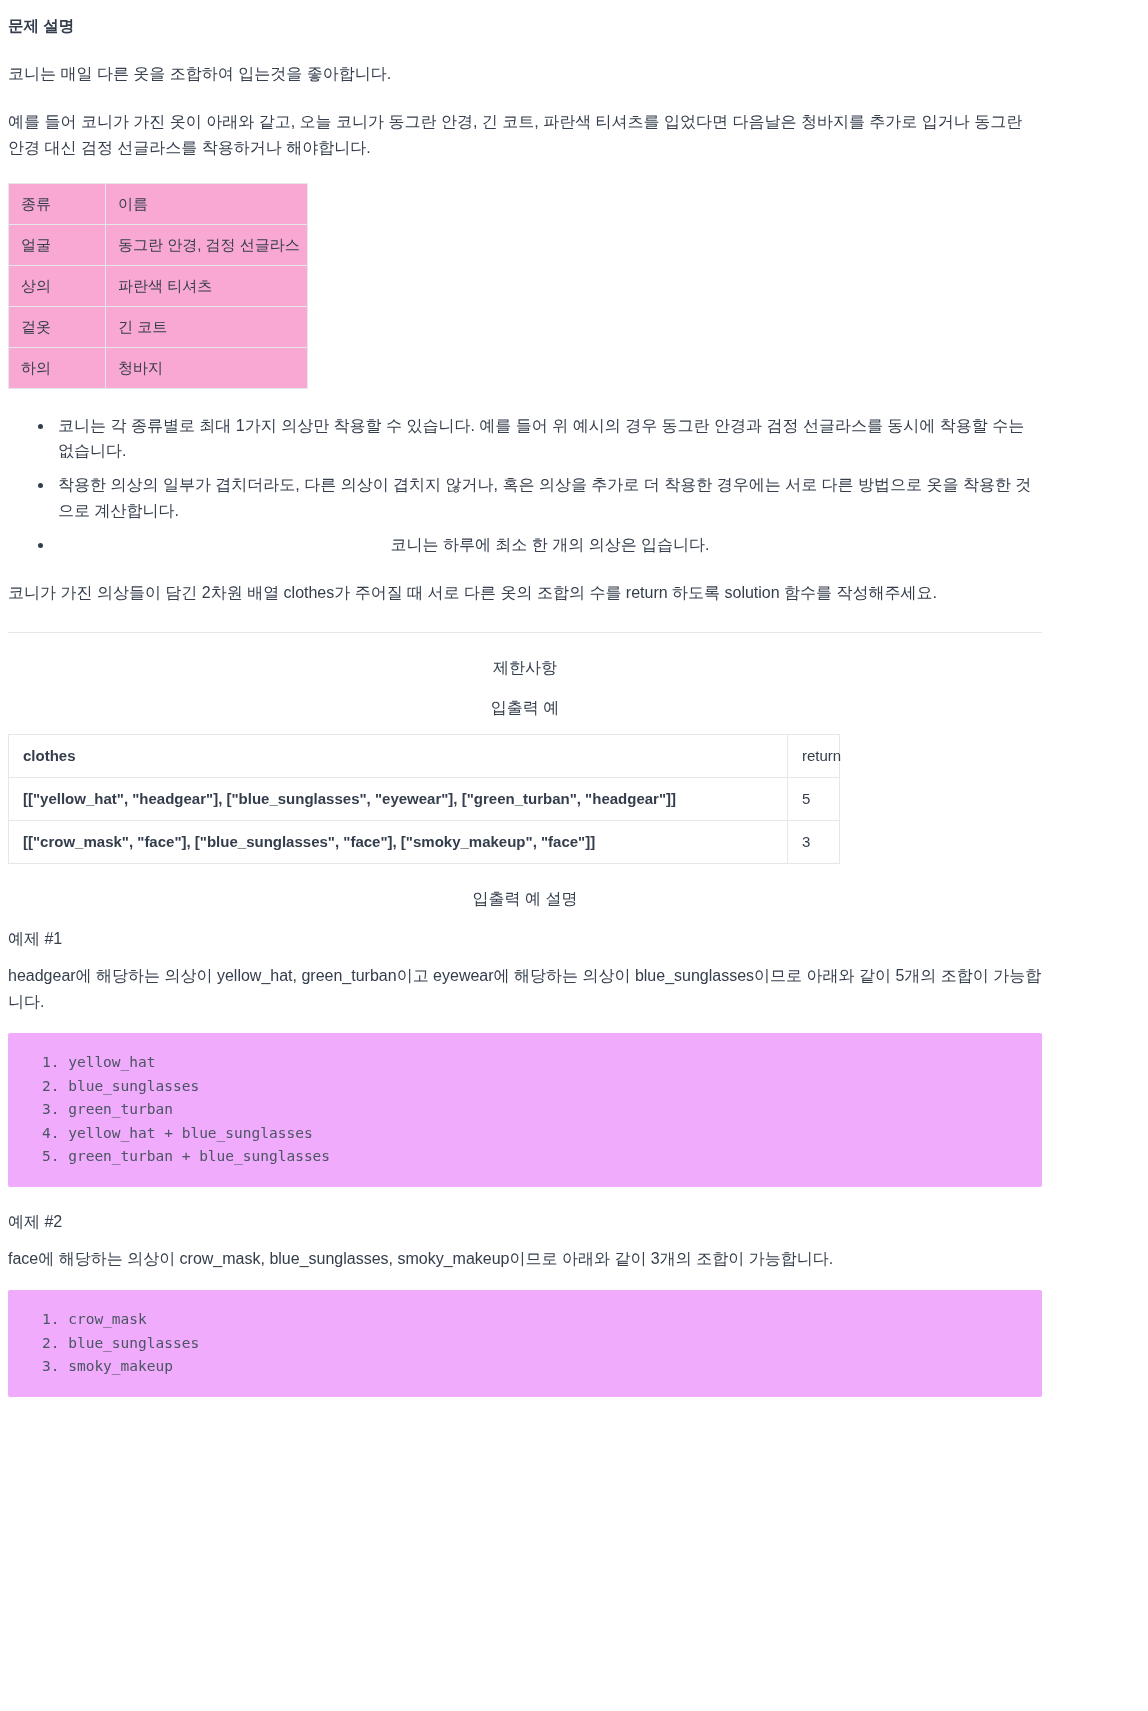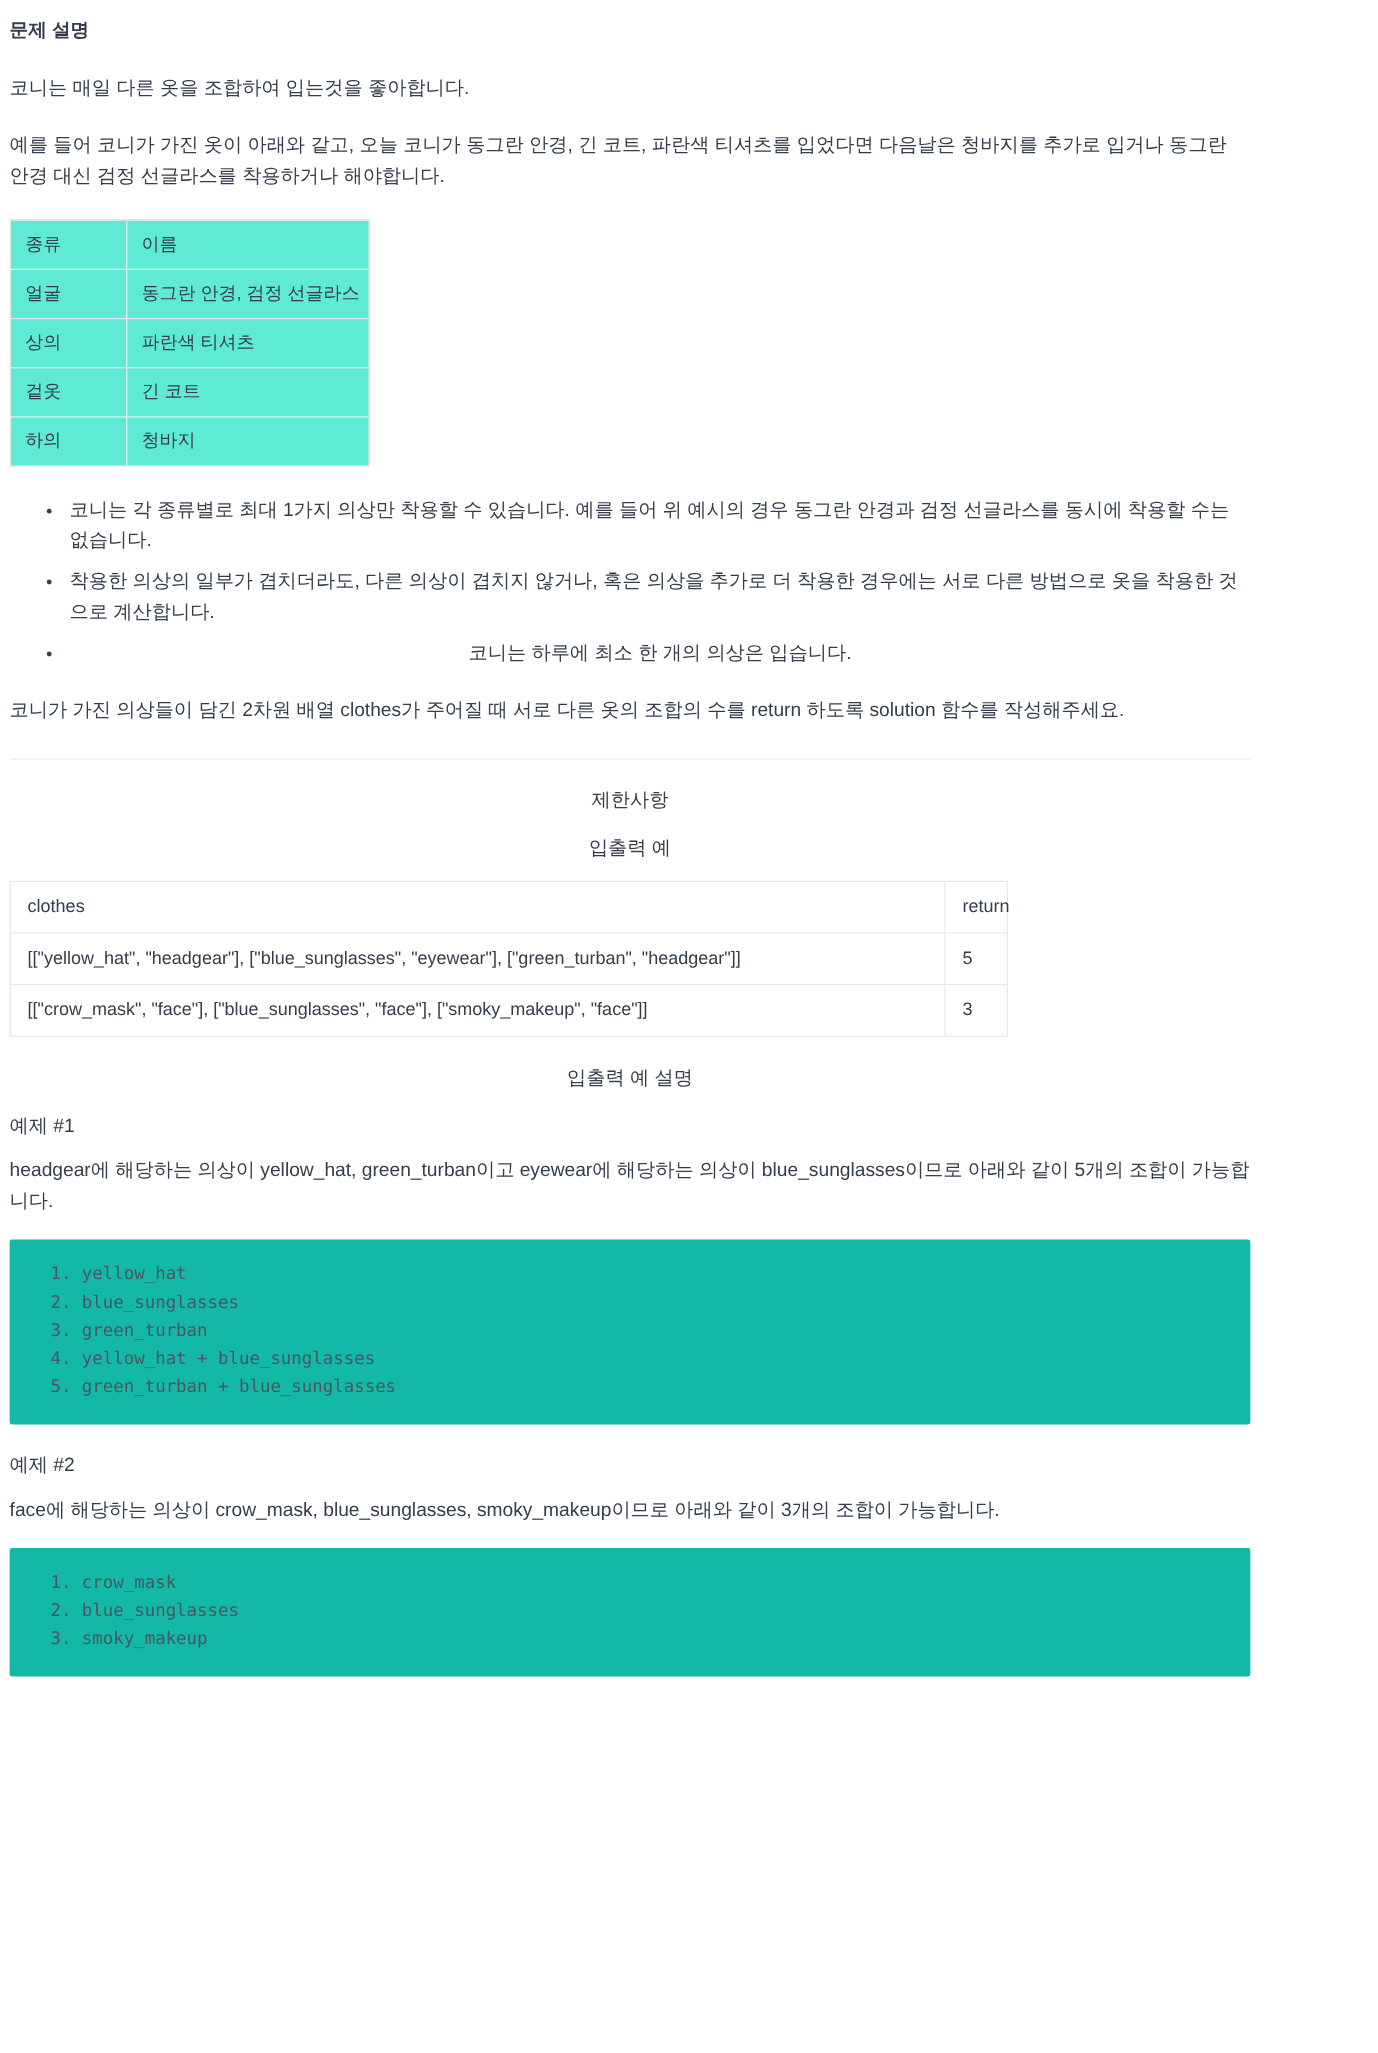--- a/index.html
+++ b/index.html
@@ -44,21 +44,21 @@
     border-collapse: collapse;
     margin: 0 0 24px 0;
     width: 300px;
     table-layout: fixed;
   }
   table.clothes-table td {
     border: 1px solid #e5e8eb;
     padding: 8px 12px;
     font-size: 15px;
     color: #333d4b;
-    background: #5eead4;
+    background: #f9a8d4;
     white-space: nowrap;
   }
   table.clothes-table td.col-kind {
     width: 72px;
   }
   ul.bullets {
     margin: 0 0 22px 0;
     padding-left: 46px;
     list-style: disc;
   }
@@ -88,23 +88,24 @@
     border: 1px solid #e5e8eb;
     padding: 9px 14px;
     font-size: 15px;
     text-align: left;
     font-weight: normal;
     color: #333d4b;
     background: #fff;
   }
   table.io-table th:first-child, table.io-table td:first-child {
     width: 750px;
+    font-weight: bold;
   }
   pre.code-block {
-    background: #14b8a6;
+    background: #f0abfc;
     margin: 14px 0 22px 0;
     padding: 18px 20px 18px 34px;
     font-family: "DejaVu Sans Mono", monospace;
     font-size: 14.5px;
     line-height: 1.62;
     color: #4b5563;
     white-space: pre;
     border-radius: 2px;
     overflow-x: auto;
   }

